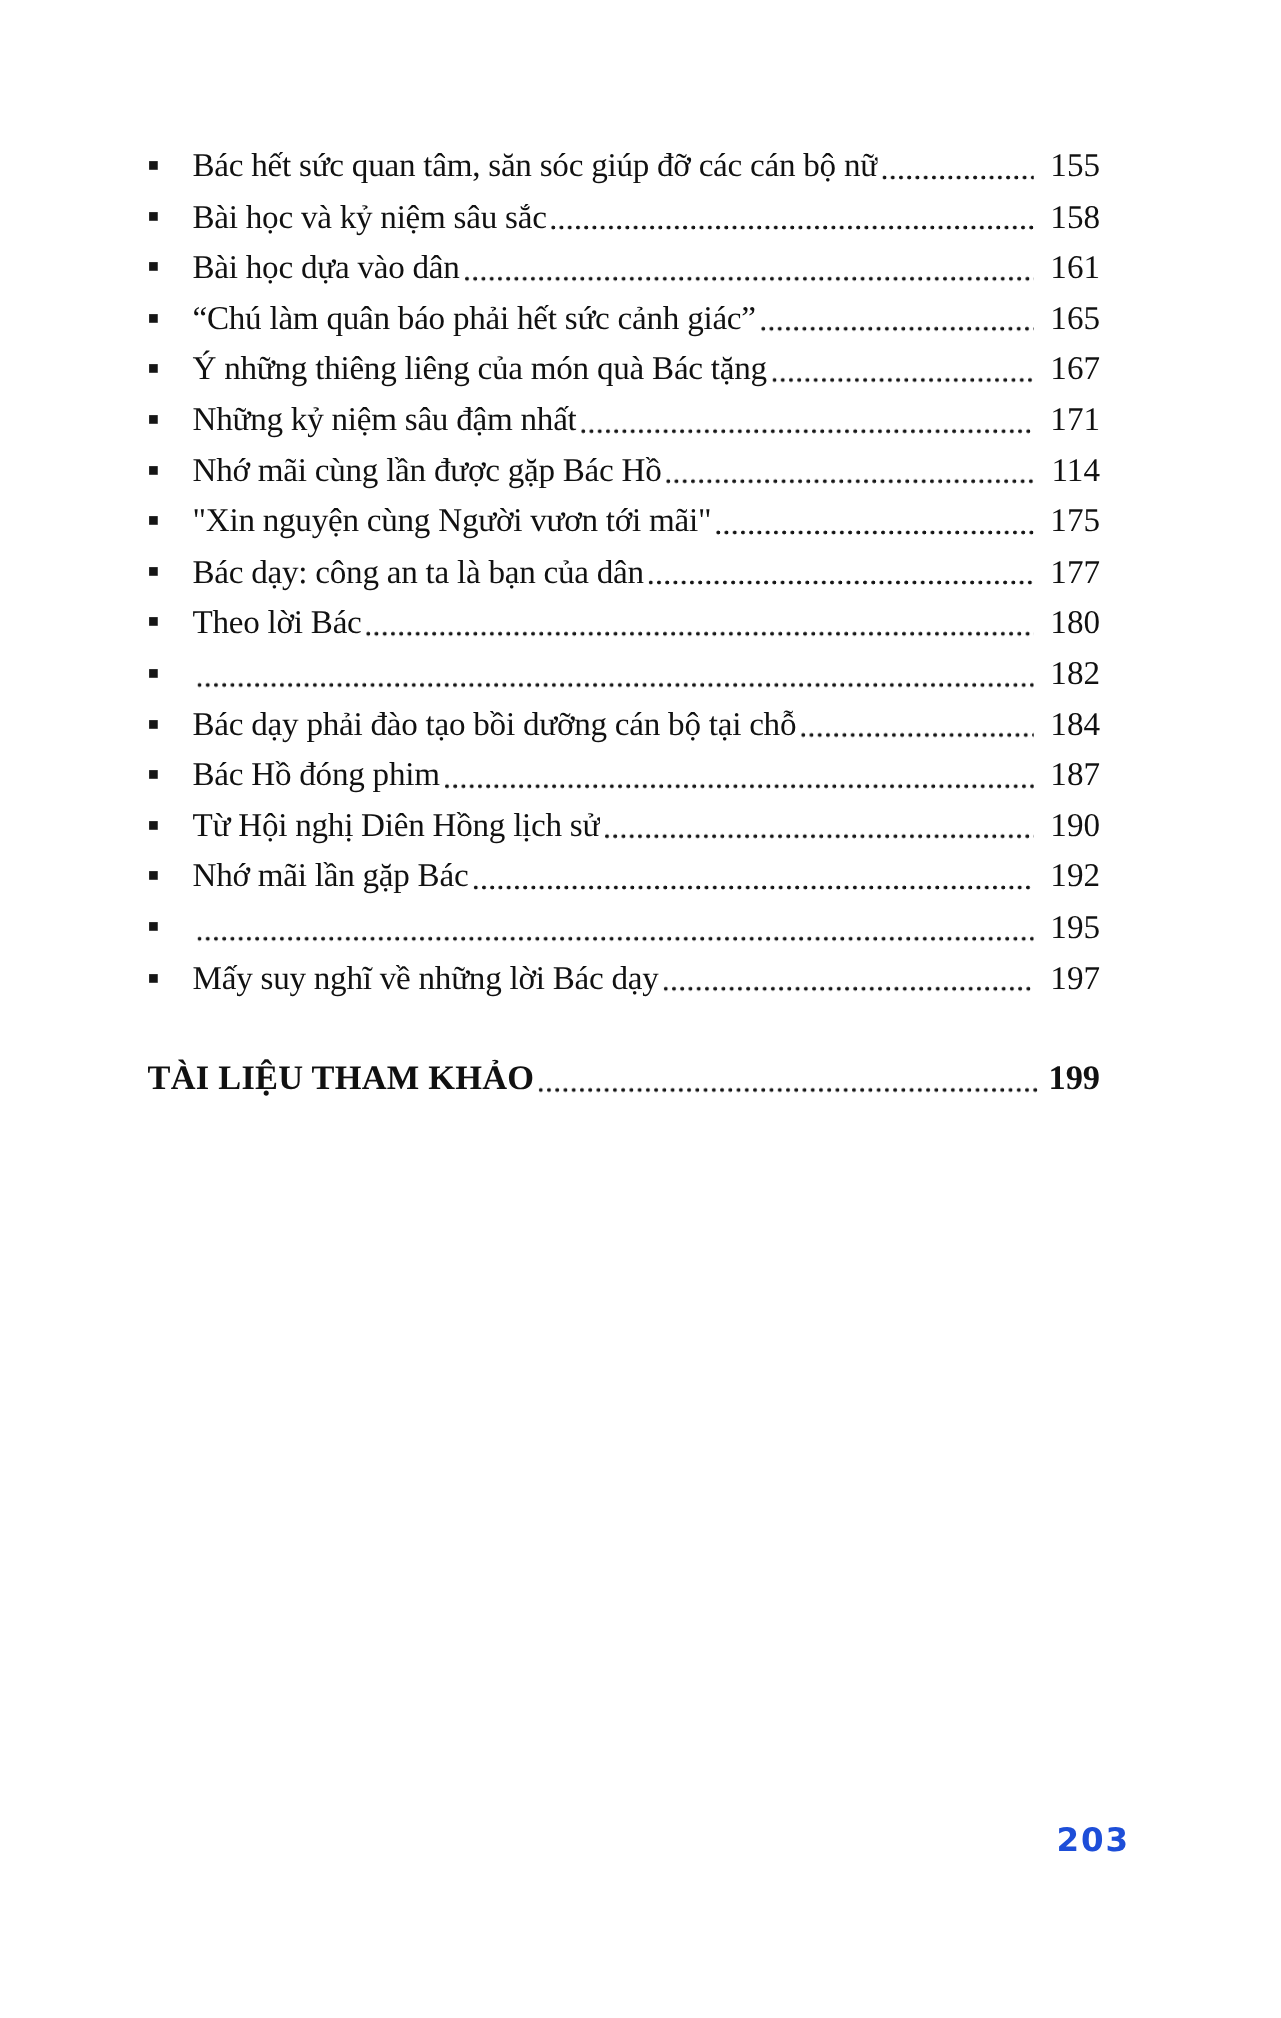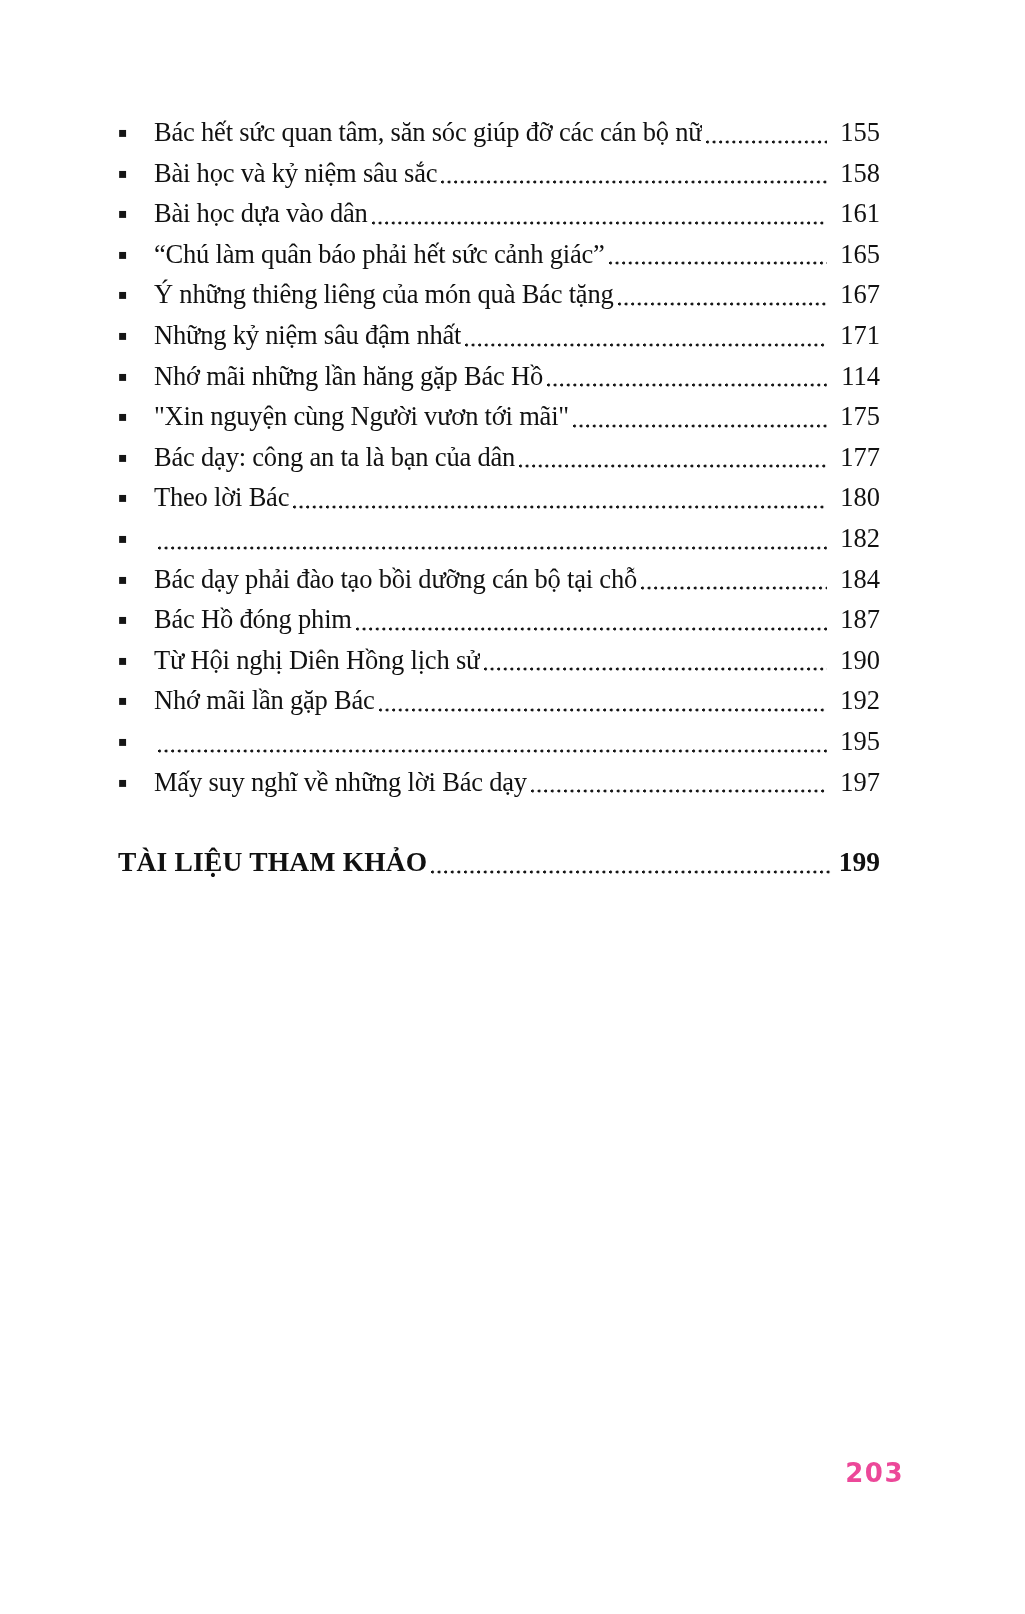--- a/index.html
+++ b/index.html
@@ -79,21 +79,21 @@
     margin-right: 2px;
   }
   .footer-page-number {
     position: absolute;
     top: 1458px;
     right: 121px;
     font-family: "DejaVu Sans", sans-serif;
     font-weight: bold;
     font-size: 26px;
     letter-spacing: 1.5px;
-    color: #ec4899;
+    color: #1d4ed8;
   }
 </style>
 </head>
 <body>
 
 <div class="page">
 
   <div class="toc">
 
   <div class="toc-row">
@@ -127,21 +127,21 @@
       <span class="entry-page">167</span>
     </div>
       <div class="toc-row">
       <span class="bullet">▪</span>
       <span class="entry-title">Những kỷ niệm sâu đậm nhất</span>
       <span class="dots"></span>
       <span class="entry-page">171</span>
     </div>
       <div class="toc-row">
       <span class="bullet">▪</span>
-      <span class="entry-title">Nhớ mãi những lần hăng gặp Bác Hồ</span>
+      <span class="entry-title">Nhớ mãi cùng lần được gặp Bác Hồ</span>
       <span class="dots"></span>
       <span class="entry-page">114</span>
     </div>
       <div class="toc-row">
       <span class="bullet">▪</span>
       <span class="entry-title">"Xin nguyện cùng Người vươn tới mãi"</span>
       <span class="dots"></span>
       <span class="entry-page">175</span>
     </div>
       <div class="toc-row">

